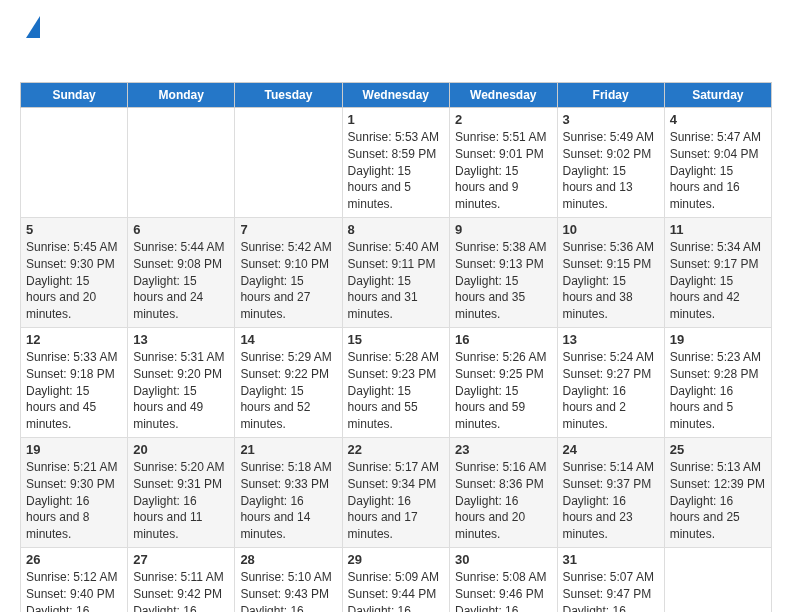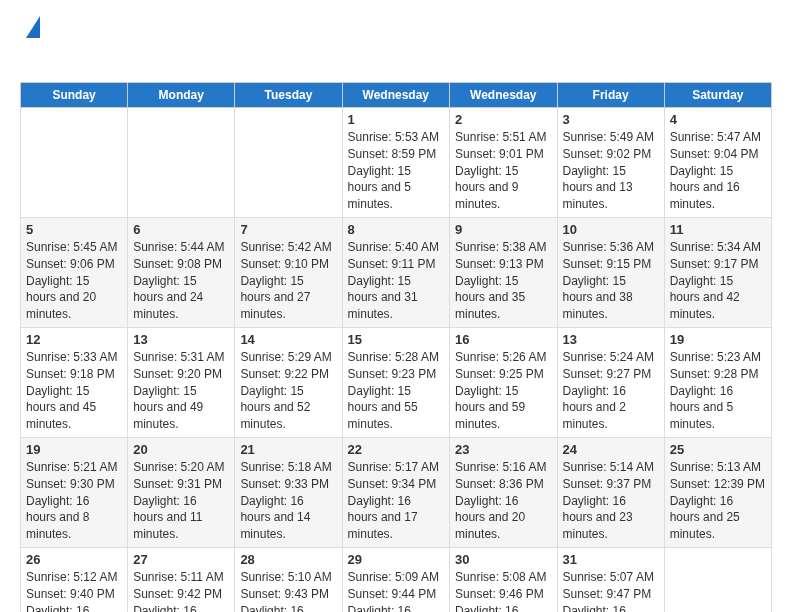--- a/index.html
+++ b/index.html
@@ -118,21 +118,21 @@
           <span class="day-number">4</span>
           <div class="day-info">Sunrise: 5:47 AM
 Sunset: 9:04 PM
 Daylight: 15 hours and 16 minutes.</div>
         </td>
       </tr>
       <tr>
         <td>
           <span class="day-number">5</span>
           <div class="day-info">Sunrise: 5:45 AM
-Sunset: 9:06 PM
+Sunset: 9:30 PM
 Daylight: 15 hours and 20 minutes.</div>
         </td>
         <td>
           <span class="day-number">6</span>
           <div class="day-info">Sunrise: 5:44 AM
 Sunset: 9:08 PM
 Daylight: 15 hours and 24 minutes.</div>
         </td>
         <td>
           <span class="day-number">7</span>

